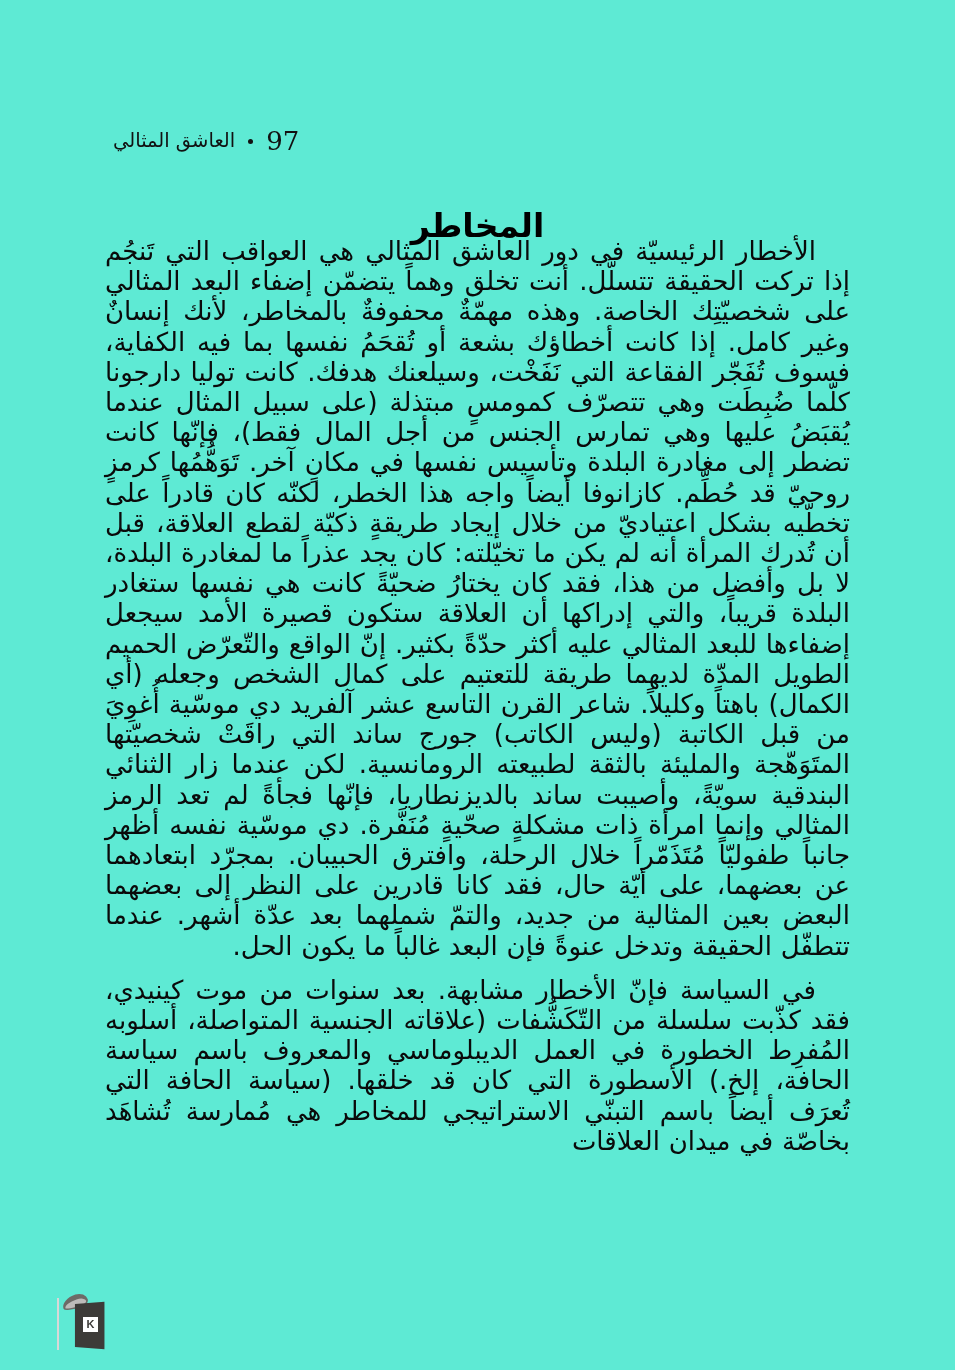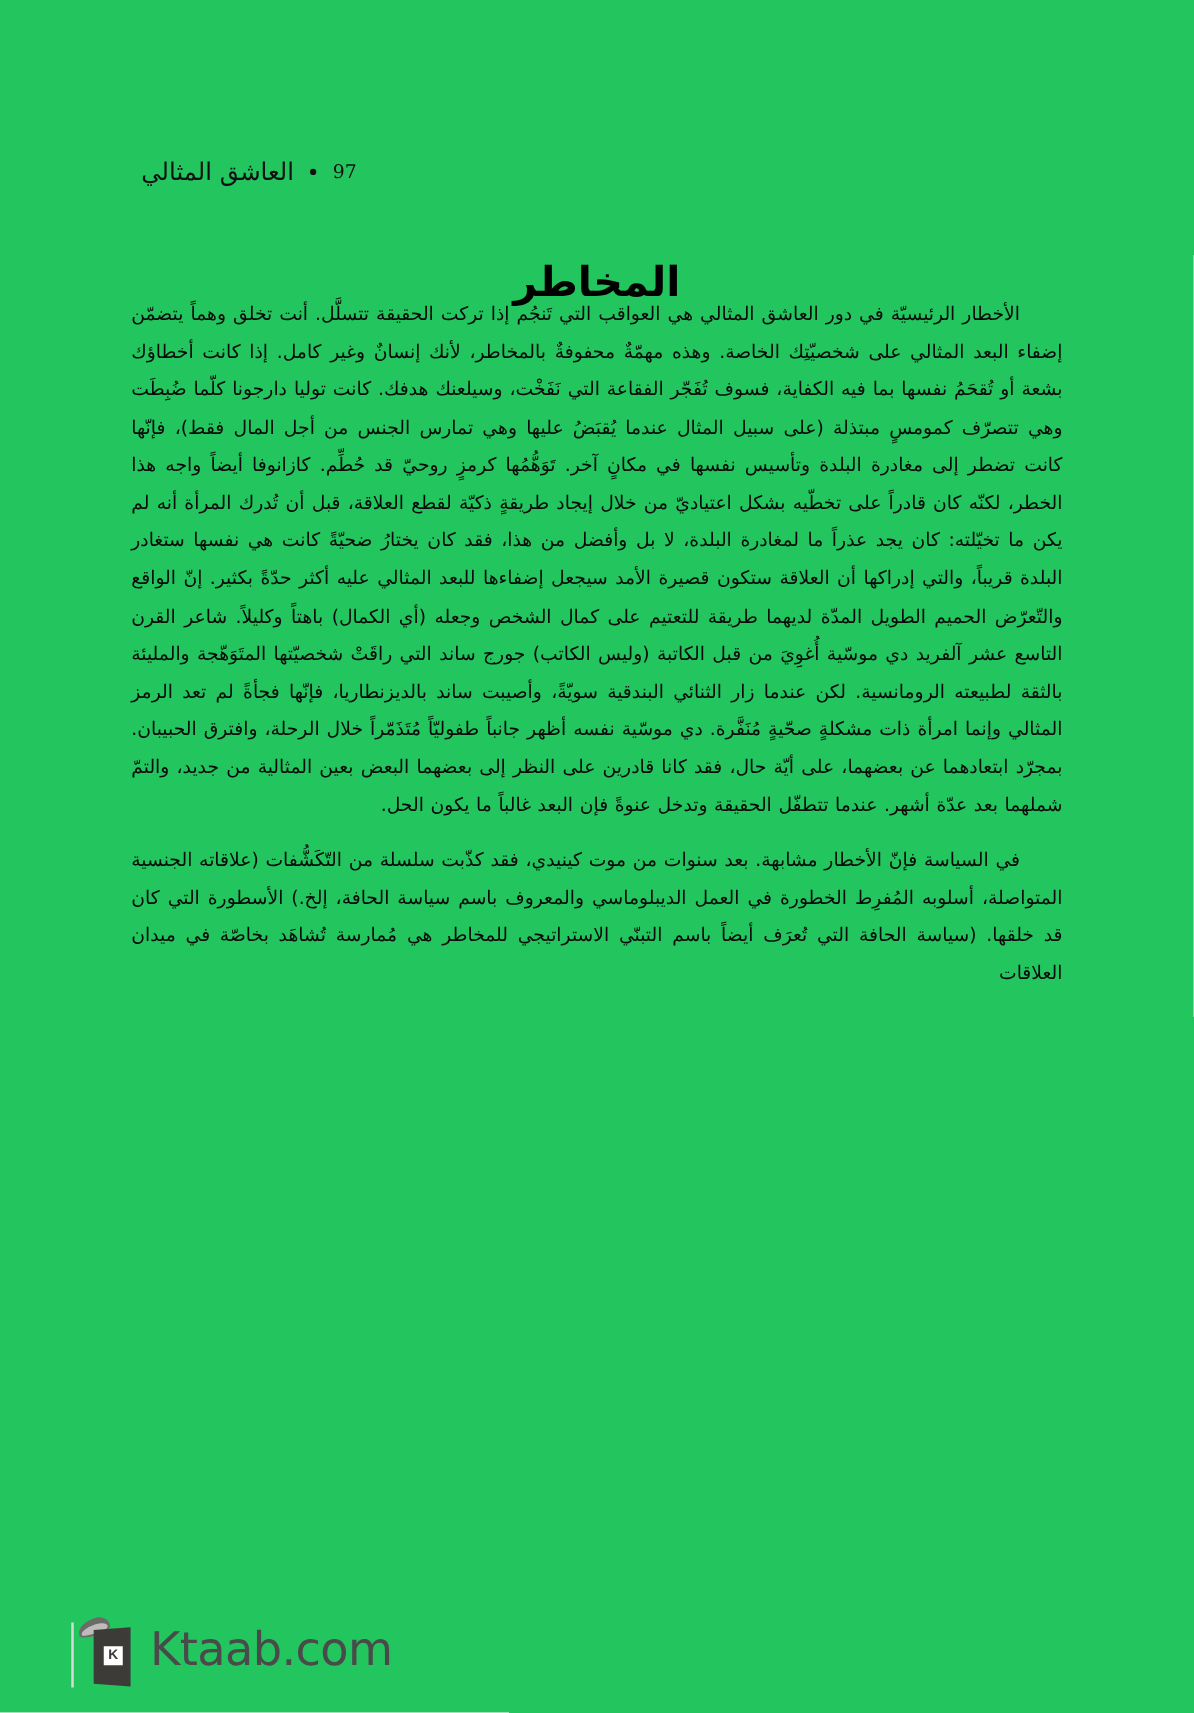--- a/index.html
+++ b/index.html
@@ -5,21 +5,21 @@
   html, body {
     margin: 0;
     padding: 0;
     background: #ffffff;
   }
 
   #page {
     position: relative;
     width: 955px;
     height: 1370px;
-    background: #22c55e;
+    background: #5eead4;
     overflow: hidden;
     font-family: "DejaVu Sans", "Liberation Sans", sans-serif;
     color: #0a0a0a;
   }
 
   
   .running-head {
     position: absolute;
     top: 128px;
     left: 113px;
@@ -41,21 +41,21 @@
   .running-head .rh-dot {
     width: 5px;
     height: 5px;
     border-radius: 50%;
     background: #111;
     display: inline-block;
     margin: 0 2px;
   }
 
   .running-head .rh-page {
-    font-size: 15px;
+    font-size: 26px;
     line-height: 1;
     color: #111;
     font-family: "DejaVu Serif", "Liberation Serif", serif;
   }
 
   
   .chapter-title {
     position: absolute;
     top: 184px;
     left: 0;
@@ -73,21 +73,21 @@
     position: absolute;
     top: 236px;
     right: 105px;
     width: 745px;
     direction: rtl;
     text-align: justify;
     text-justify: inter-word;
   }
 
   .para {
-    font-size: 15px;
+    font-size: 26px;
     line-height: 30.2px;
     margin: 0 0 4px 0;
     text-align: justify;
     text-align-last: right;
     word-spacing: 0.5px;
   }
 
   .para.indent {
     text-indent: 34px;
   }
@@ -198,16 +198,15 @@
   </div>
 
   <div class="edge-mark"></div>
 
   <div class="watermark">
     <span class="wm-logo">
       <span class="page-curl"></span>
       <span class="book-body"></span>
       <span class="book-k">K</span>
     </span>
-    <span class="wm-text">Ktaab.com</span>
   </div>
 
 </div>
 
 </body></html>

